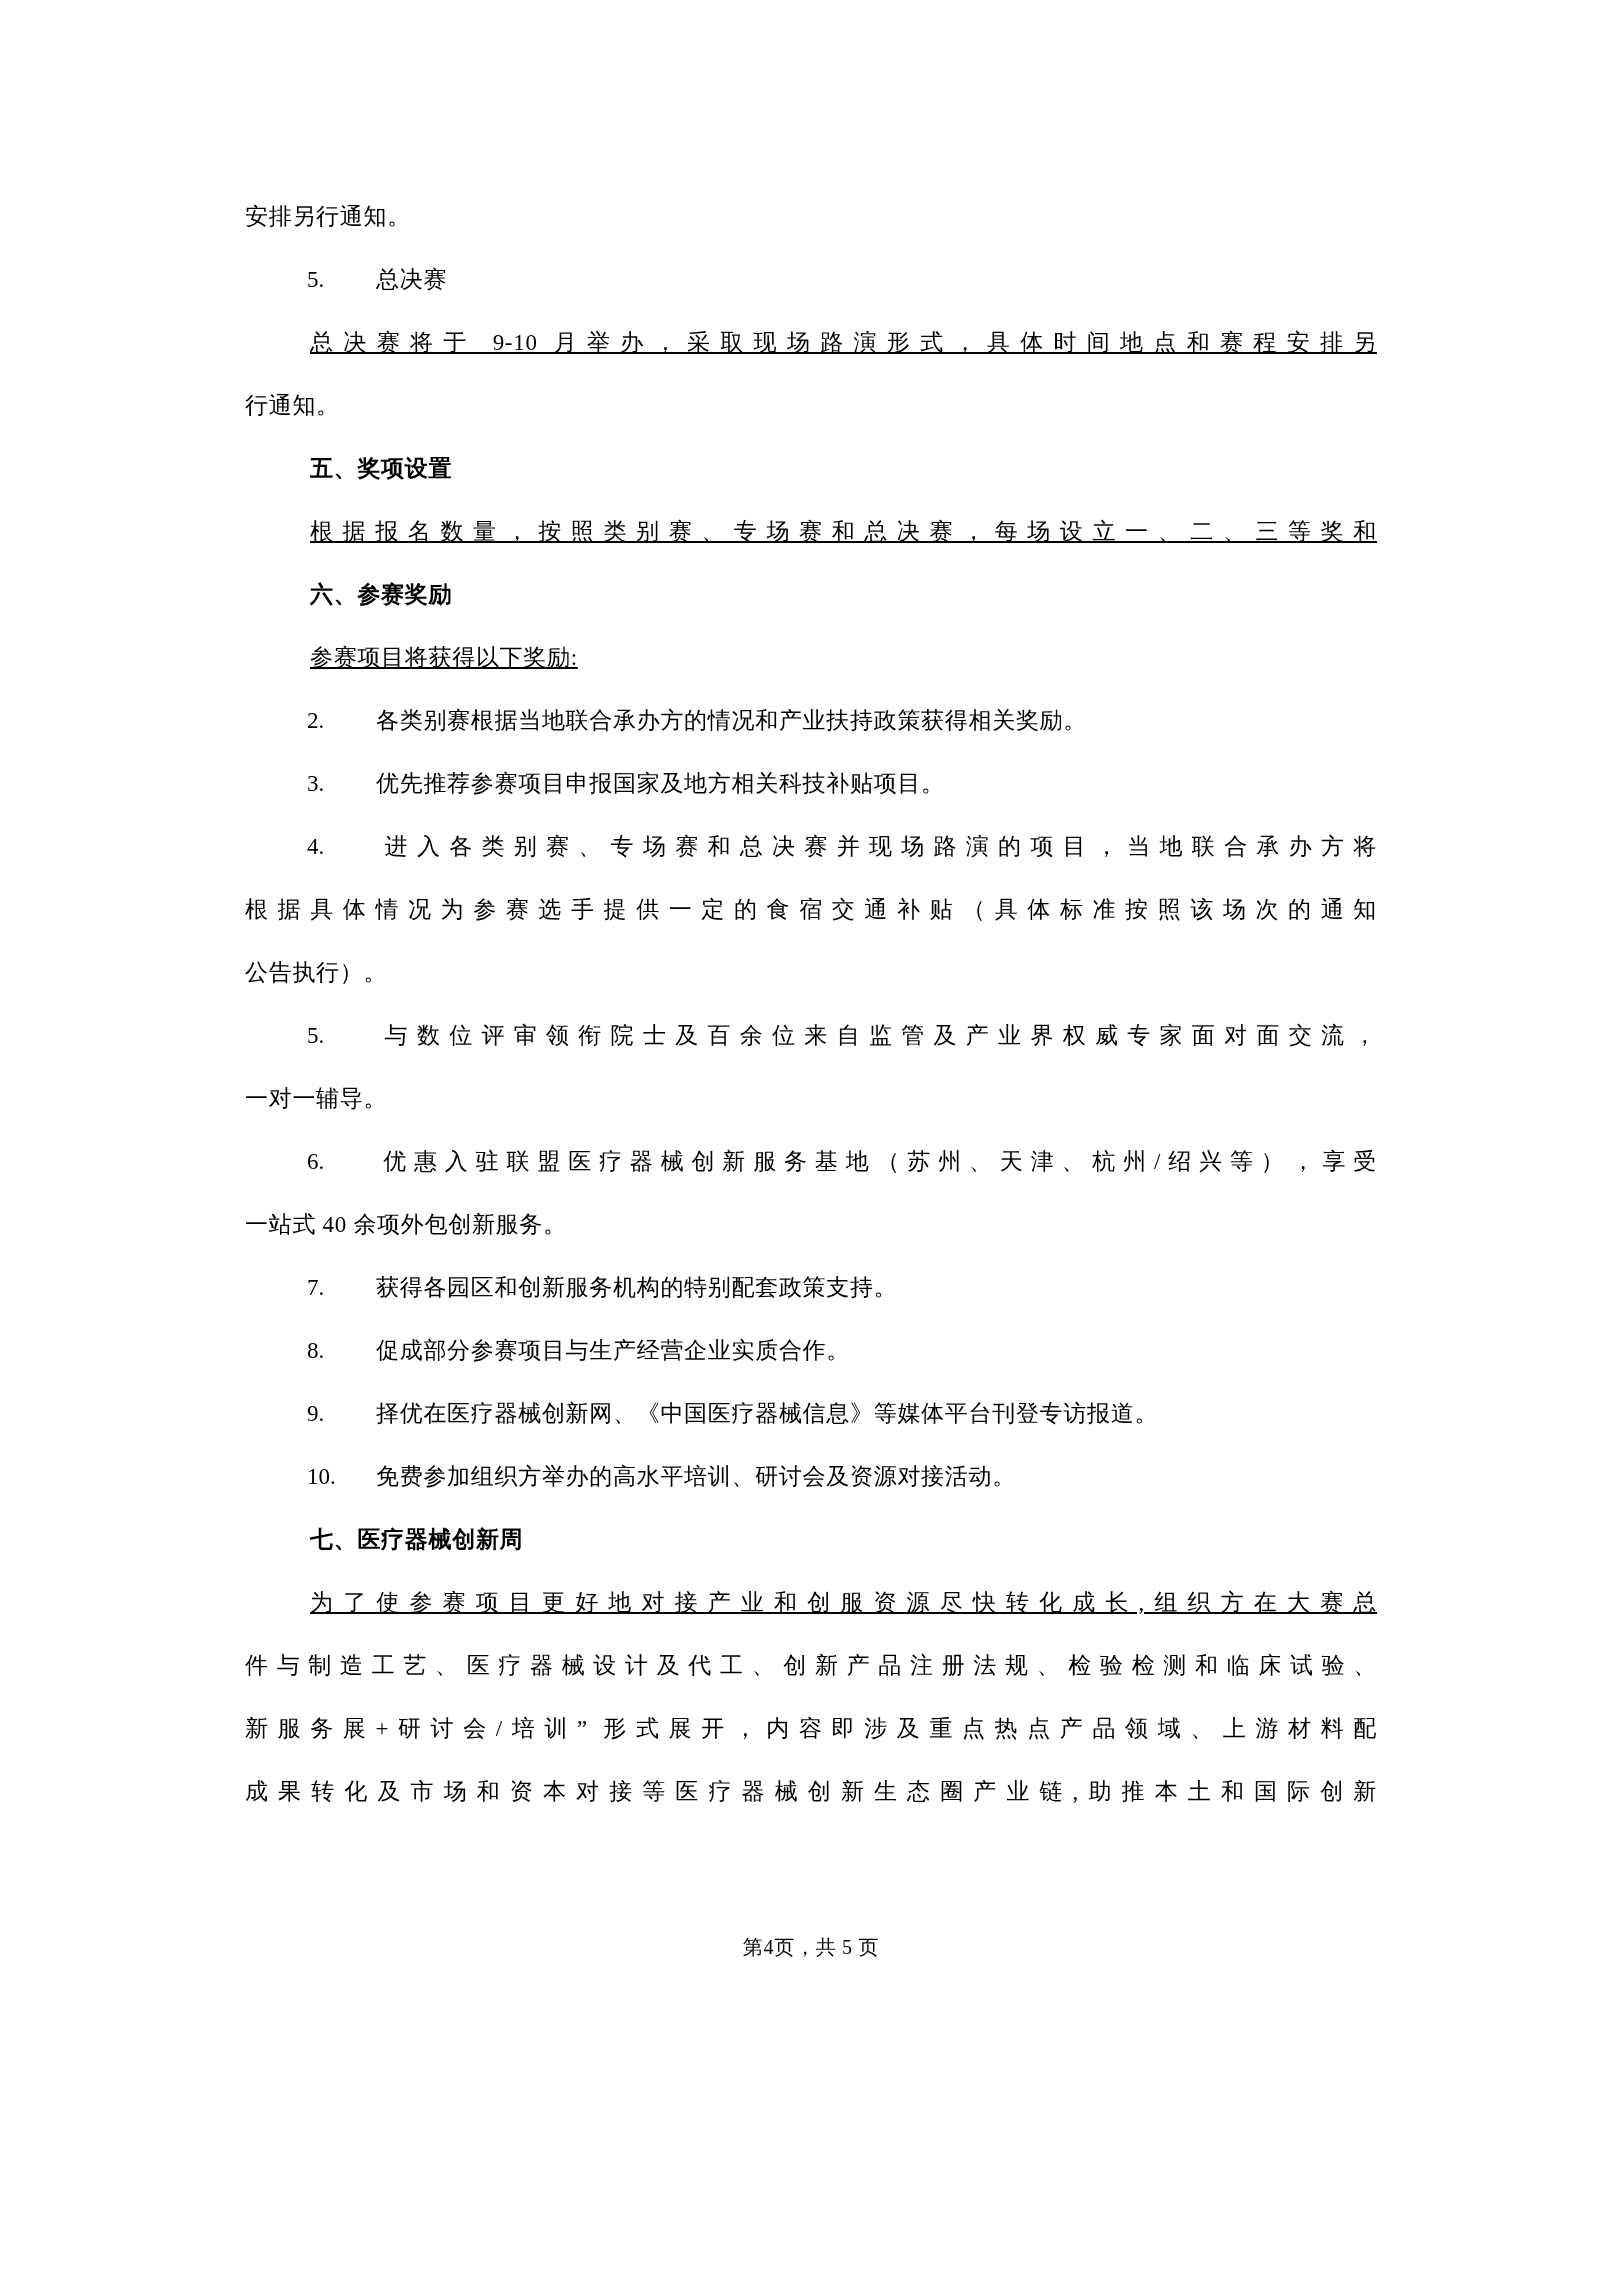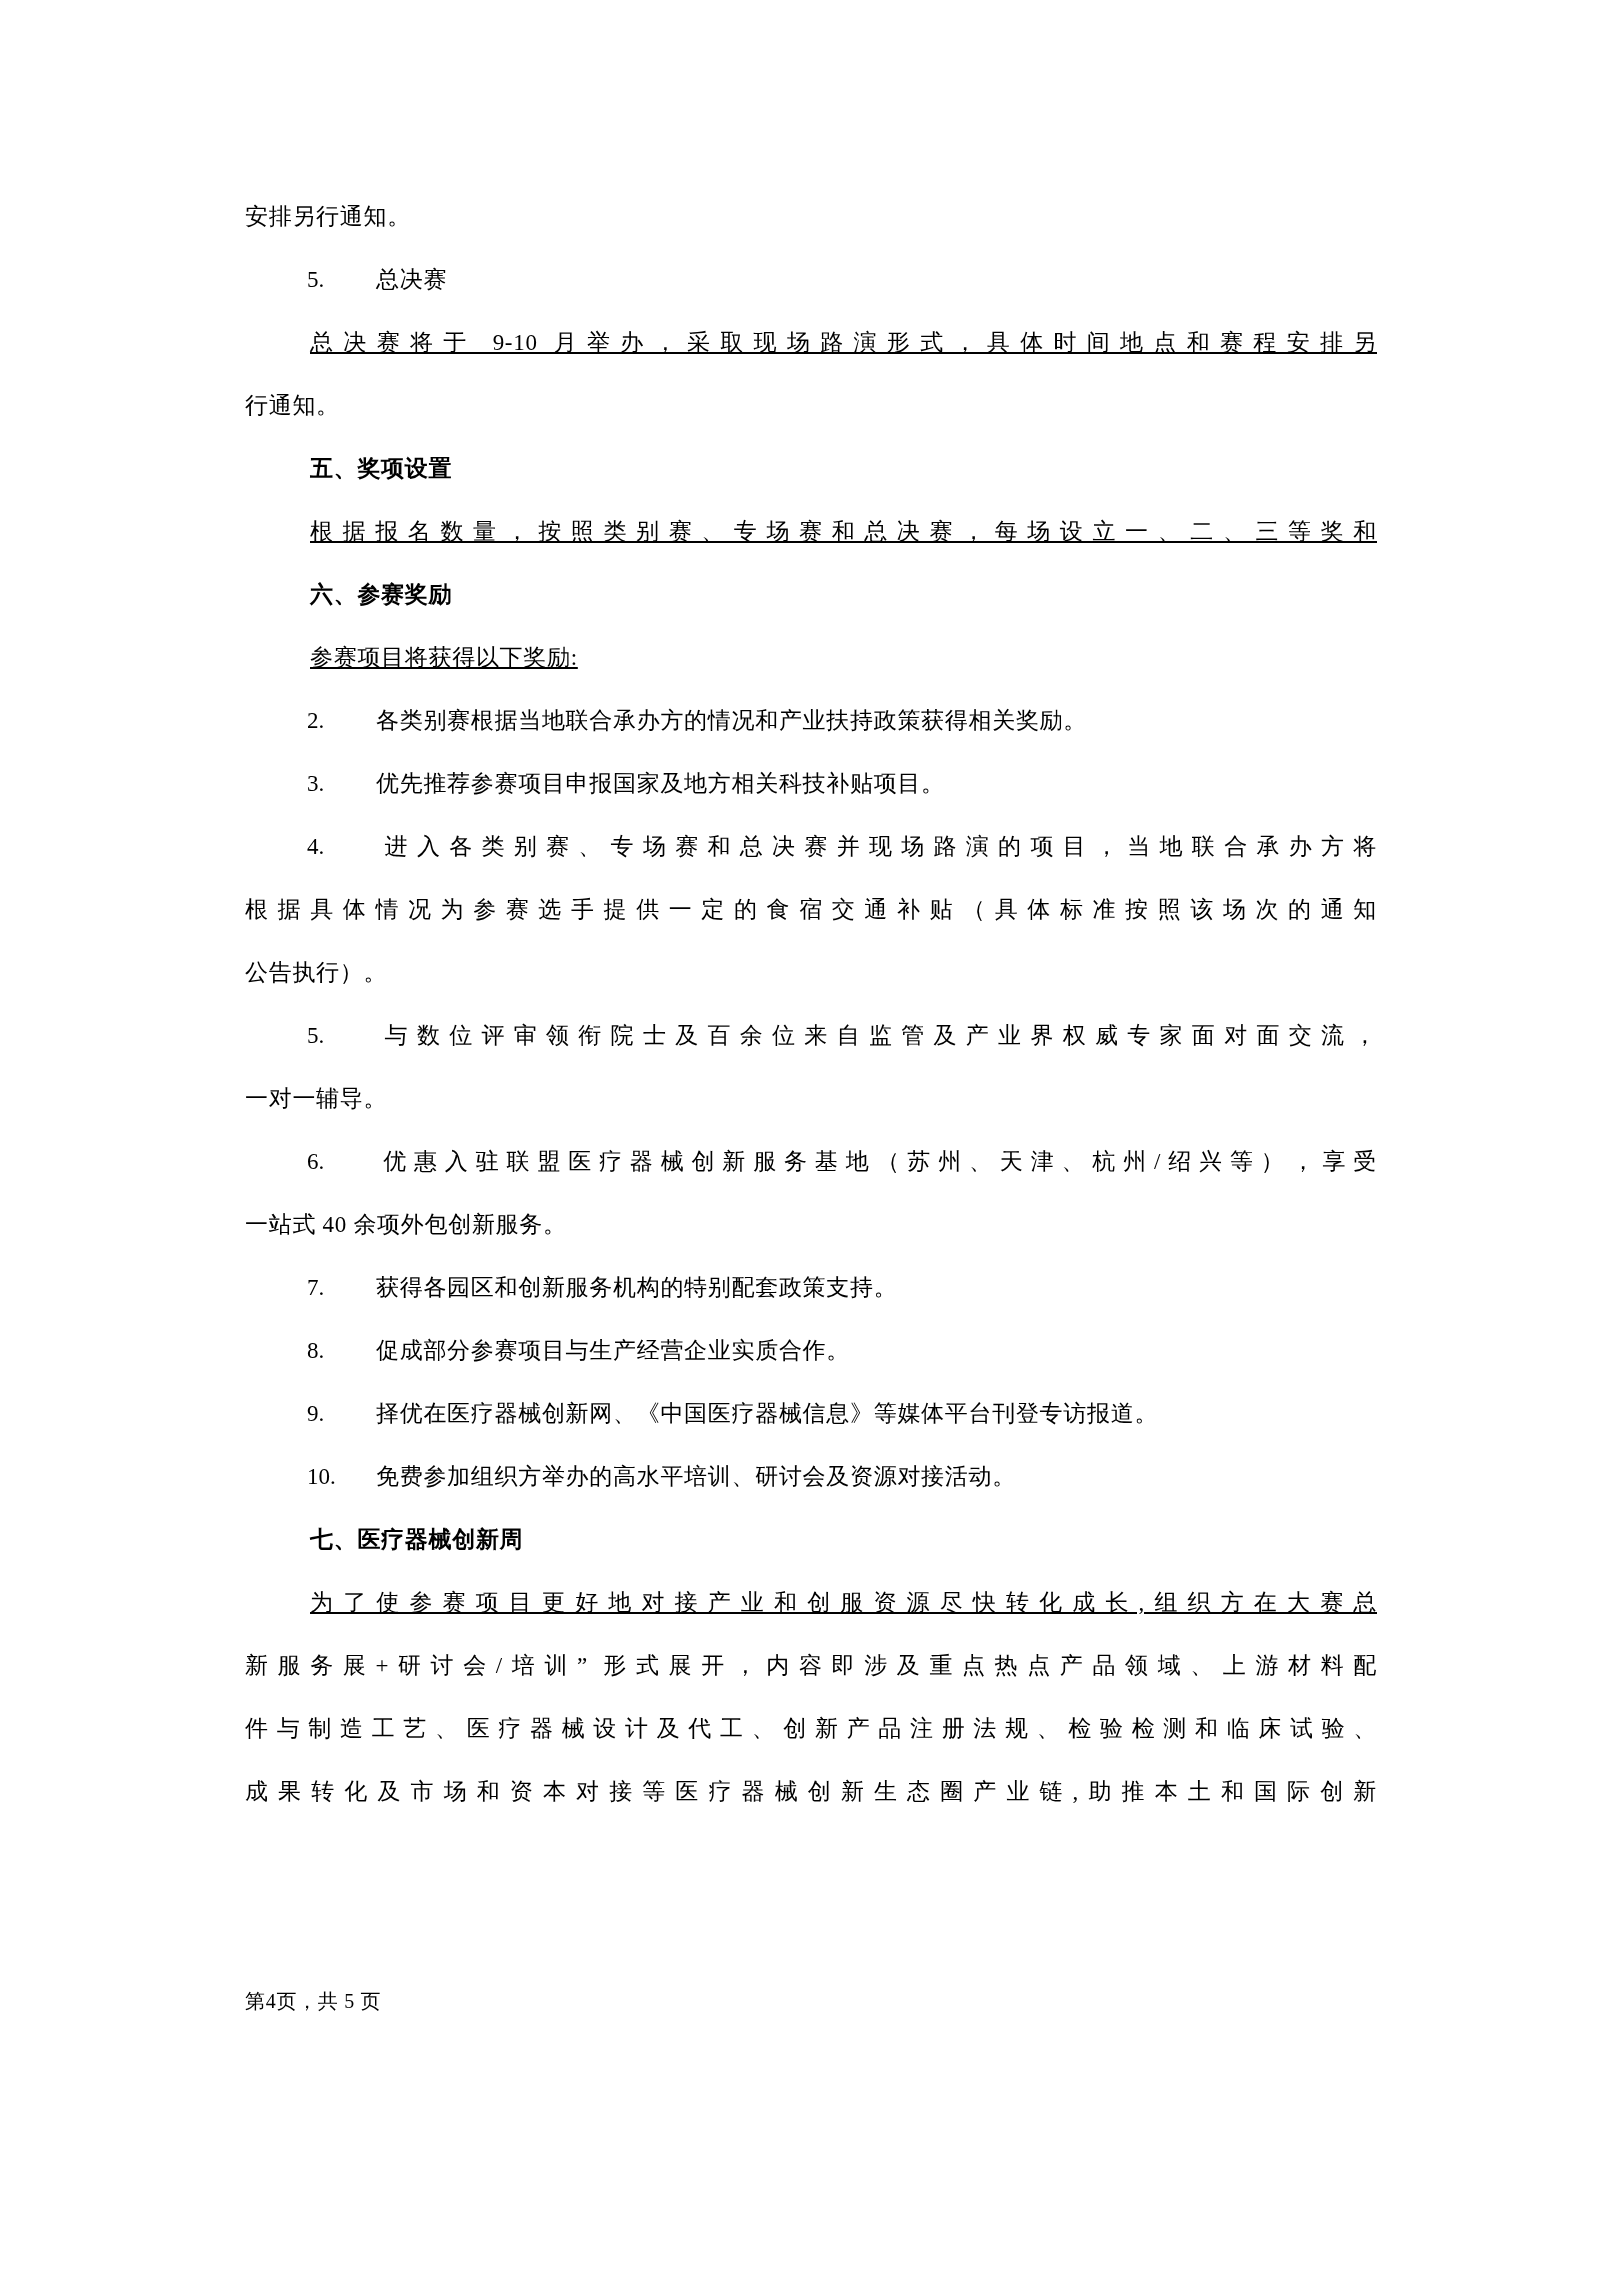--- a/index.html
+++ b/index.html
@@ -48,25 +48,25 @@
     font-weight: 700;
   }
   .full {
     white-space: normal;
     text-align: justify;
     text-align-last: justify;
   }
   .footer {
     position: absolute;
     left: 245px;
-    top: 1982px;
+    top: 1928px;
     width: 1132px;
     height: 39px;
     line-height: 39px;
-    text-align: left;
+    text-align: center;
     font-size: 20px;
     letter-spacing: 0.7px;
   }
 </style>
 </head>
 <body>
 
 <div class="page">
   <div class="text-block">
 
@@ -127,21 +127,21 @@
       <span class="num">9.</span><span>择优在医疗器械创新网、《中国医疗器械信息》等媒体平台刊登专访报道。</span>
     </div>
 
     <div class="line item">
       <span class="num">10.</span><span>免费参加组织方举办的高水平培训、研讨会及资源对接活动。</span>
     </div>
 
     <div class="line heading">七、医疗器械创新周</div>
 
     <div class="line ind full">为了使参赛项目更好地对接产业和创服资源尽快转化成长,组织方在大赛总</div>
+    <div class="line full">件与制造工艺、医疗器械设计及代工、创新产品注册法规、检验检测和临床试验、</div>
     <div class="line full">新服务展+研讨会/培训” 形式展开，内容即涉及重点热点产品领域、上游材料配</div>
-    <div class="line full">件与制造工艺、医疗器械设计及代工、创新产品注册法规、检验检测和临床试验、</div>
     <div class="line full">成果转化及市场和资本对接等医疗器械创新生态圈产业链,助推本土和国际创新</div>
 
   </div>
 
   <div class="footer">第4页，共 5 页</div>
 </div>
 
 
 </body></html>

